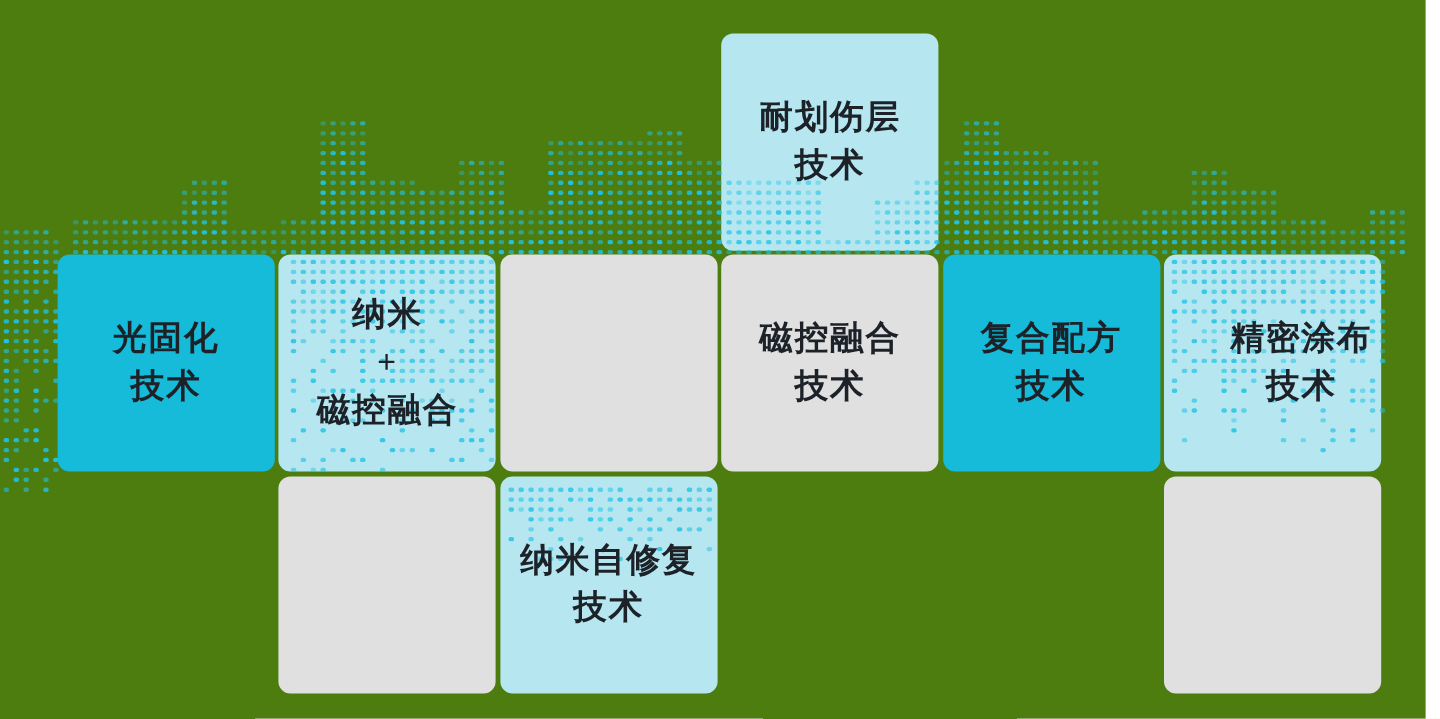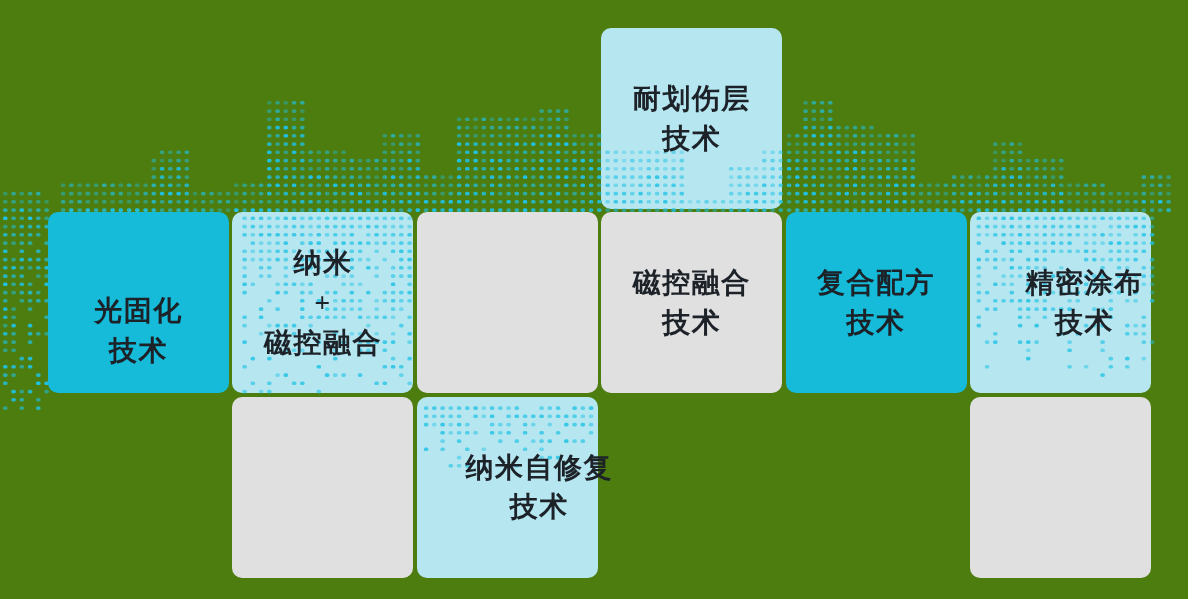--- a/index.html
+++ b/index.html
@@ -1771,30 +1771,30 @@
       <div class="tile-bg" style="left: 48px; top: 212.4px; width: 181px; height: 181px; background: rgb(21, 187, 216);"></div>
       <div class="tile-bg" style="left: 416.8px; top: 212.4px; width: 181px; height: 181px; background: rgb(224, 224, 224);"></div>
       <div class="tile-bg" style="left: 601.2px; top: 212.4px; width: 181px; height: 181px; background: rgb(224, 224, 224);"></div>
       <div class="tile-bg" style="left: 785.6px; top: 212.4px; width: 181px; height: 181px; background: rgb(21, 187, 216);"></div>
       <div class="tile-bg" style="left: 232.4px; top: 396.8px; width: 181px; height: 181px; background: rgb(224, 224, 224);"></div>
       <div class="tile-bg" style="left: 970px; top: 396.8px; width: 181px; height: 181px; background: rgb(224, 224, 224);"></div>
     </div>
   <div class="layer layer-labels">
       <div class="tile-label" style="left: 601.2px; top: 28px; width: 181px; height: 181px; color: rgb(28, 34, 40);">耐划伤层
 技术</div>
-      <div class="tile-label" style="left: 48px; top: 212.4px; width: 181px; height: 181px; color: rgb(28, 34, 40); margin-top: 28px;">光固化
+      <div class="tile-label" style="left: 48px; top: 212.4px; width: 181px; height: 181px; color: rgb(28, 34, 40);">光固化
 技术</div>
       <div class="tile-label" style="left: 232.4px; top: 212.4px; width: 181px; height: 181px; color: rgb(28, 34, 40);">纳米
 +
 磁控融合</div>
       <div class="tile-label" style="left: 416.8px; top: 212.4px; width: 181px; height: 181px; color: rgb(28, 34, 40);"></div>
       <div class="tile-label" style="left: 601.2px; top: 212.4px; width: 181px; height: 181px; color: rgb(28, 34, 40);">磁控融合
 技术</div>
       <div class="tile-label" style="left: 785.6px; top: 212.4px; width: 181px; height: 181px; color: rgb(28, 34, 40);">复合配方
 技术</div>
       <div class="tile-label" style="left: 970px; top: 212.4px; width: 181px; height: 181px; color: rgb(28, 34, 40); padding-left: 24px;">精密涂布
 技术</div>
       <div class="tile-label" style="left: 232.4px; top: 396.8px; width: 181px; height: 181px; color: rgb(28, 34, 40);"></div>
-      <div class="tile-label" style="left: 416.8px; top: 396.8px; width: 181px; height: 181px; color: rgb(28, 34, 40); padding-left: 32px;">纳米自修复
+      <div class="tile-label" style="left: 416.8px; top: 396.8px; width: 181px; height: 181px; color: rgb(28, 34, 40);">纳米自修复
 技术</div>
       <div class="tile-label" style="left: 970px; top: 396.8px; width: 181px; height: 181px; color: rgb(28, 34, 40);"></div>
     </div>
 </div>
 
 </body></html>

